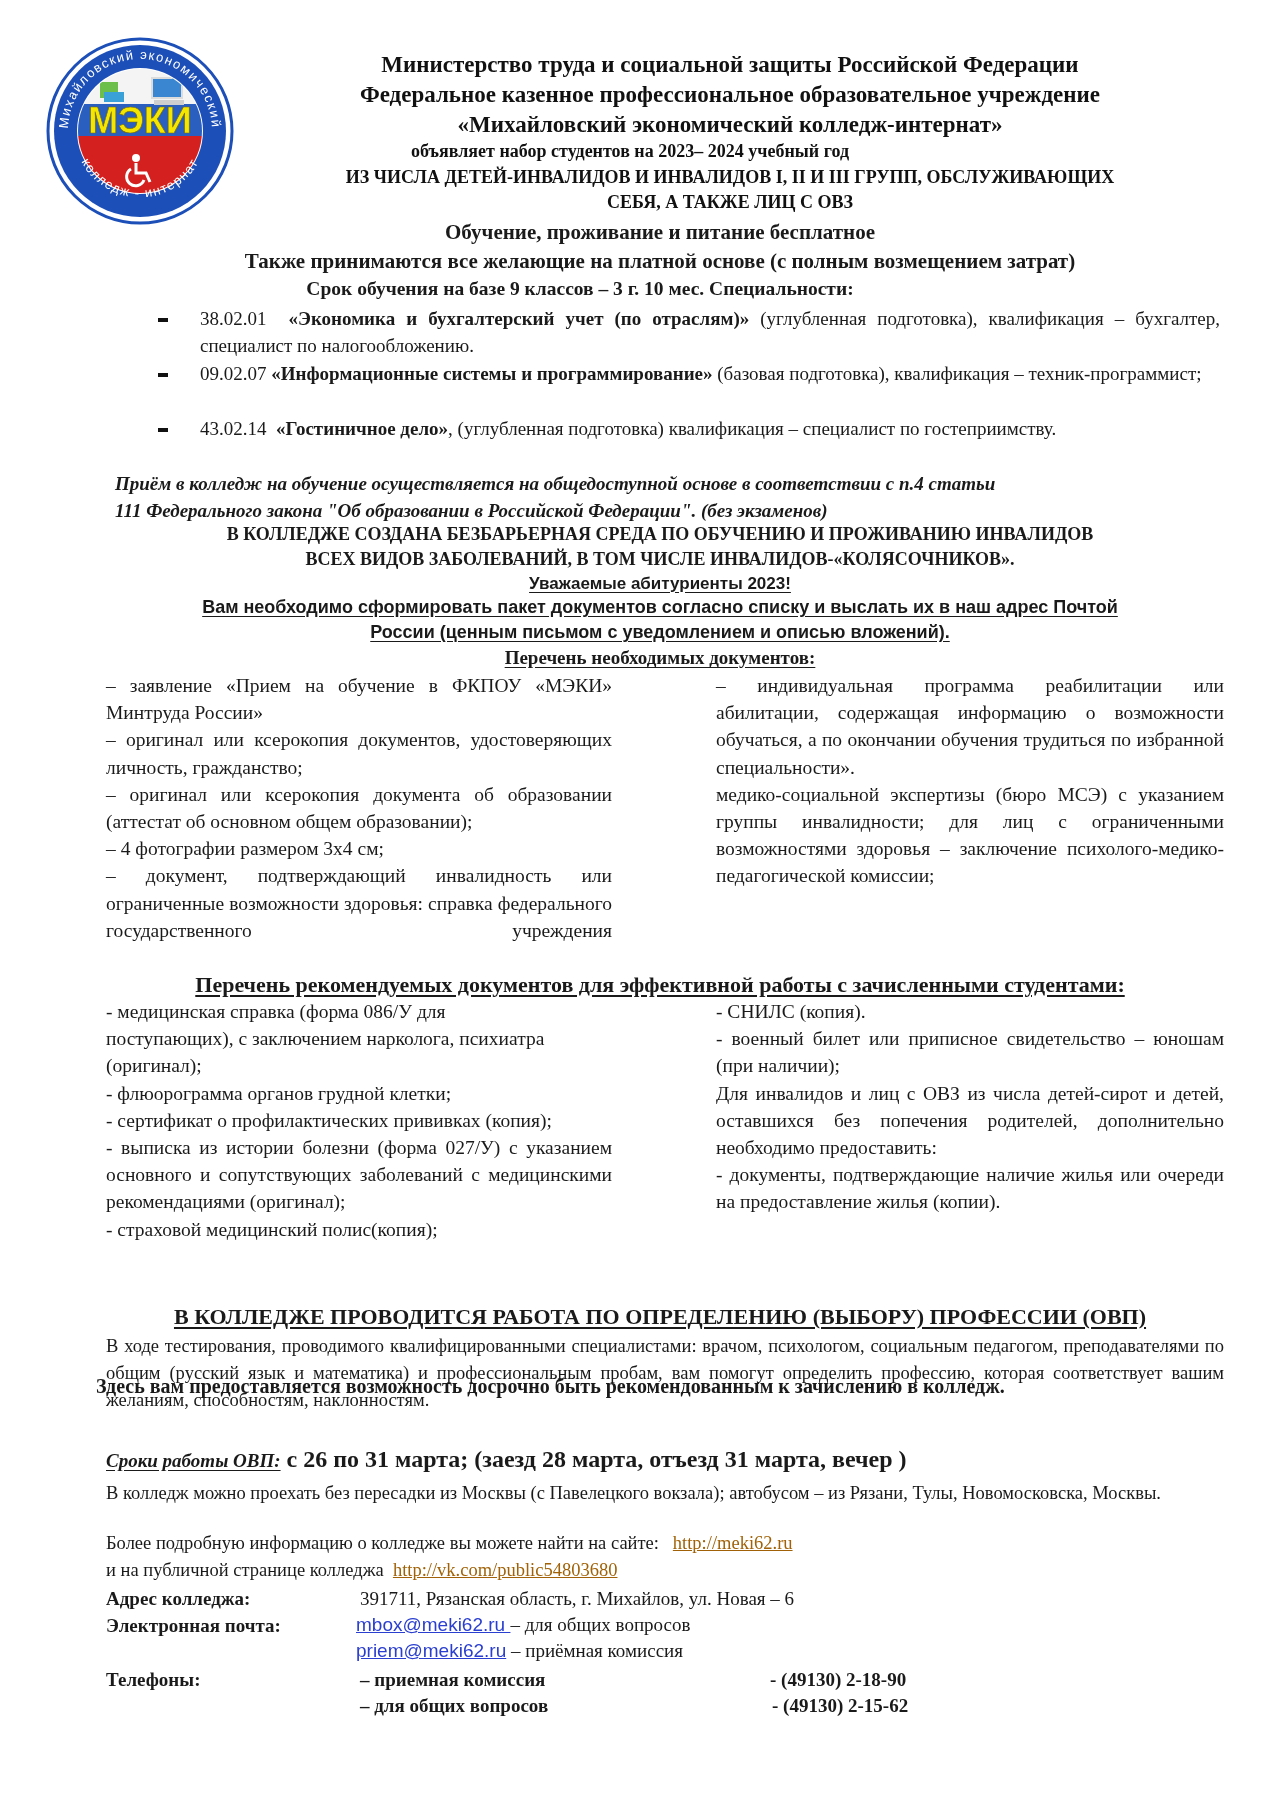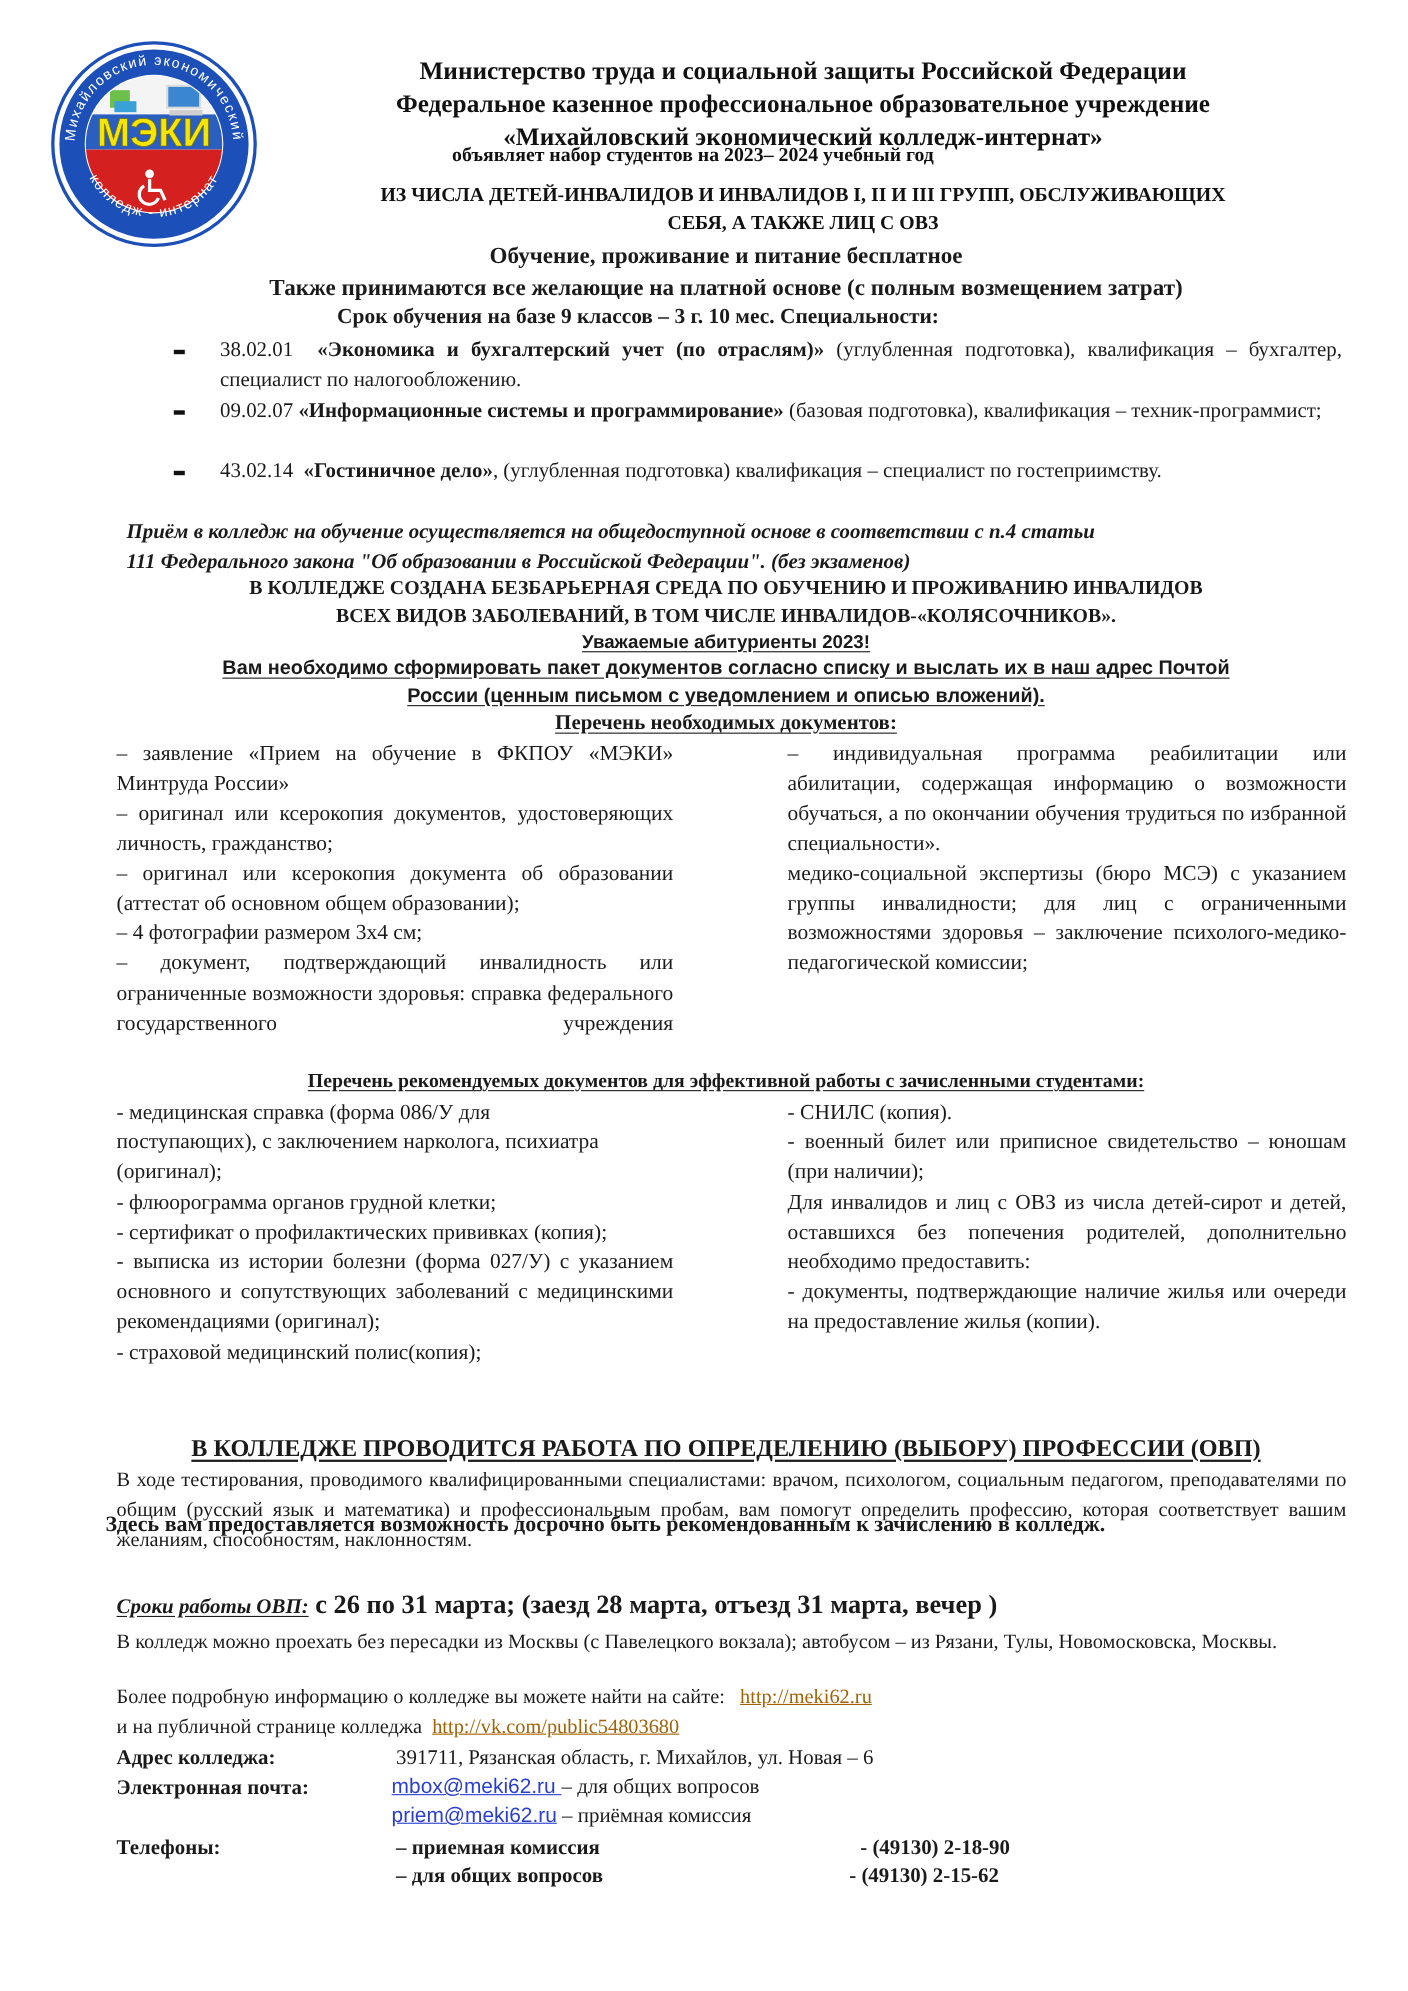--- a/index.html
+++ b/index.html
@@ -111,21 +111,21 @@
     </text>
     <text font-family="Liberation Sans, sans-serif" font-size="13" fill="#ffffff" letter-spacing="1.5">
       <textPath href="#arcBot" startOffset="50%" text-anchor="middle">колледж - интернат</textPath>
     </text>
   </svg>
 </div>
 
 <div class="hdr-line h1" style="top:52px;">Министерство труда и социальной защиты Российской Федерации</div>
 <div class="hdr-line h1" style="top:82px;">Федеральное казенное профессиональное образовательное учреждение</div>
 <div class="hdr-line h1" style="top:112px;">«Михайловский экономический колледж-интернат»</div>
-<div class="hdr-line h3" style="top:130px; left:250px; width:760px;">объявляет набор студентов на 2023– 2024 учебный год</div>
+<div class="hdr-line h3" style="top:141px; left:250px; width:760px;">объявляет набор студентов на 2023– 2024 учебный год</div>
 <div class="hdr-line h3" style="top:167px;">ИЗ ЧИСЛА ДЕТЕЙ-ИНВАЛИДОВ  И ИНВАЛИДОВ I, II И III ГРУПП, ОБСЛУЖИВАЮЩИХ</div>
 <div class="hdr-line h3" style="top:192px;">СЕБЯ, А ТАКЖЕ ЛИЦ С ОВЗ</div>
 
 <div class="center-line" style="top:220px; font-size:21px;">Обучение, проживание и питание бесплатное</div>
 <div class="center-line" style="top:249px; font-size:21px;">Также принимаются все желающие на платной основе (с полным возмещением затрат)</div>
 <div class="center-line" style="top:278px; font-size:19.5px; left:130px; width:900px;">Срок обучения на базе 9 классов – 3 г. 10 мес.  Специальности:</div>
 
 <div class="spec" style="top:305px;">
   <span class="bullet" style="top:13px;"></span>
   <span class="txt"><span>38.02.01</span>&nbsp;&nbsp;<b>«Экономика и бухгалтерский учет (по отраслям)»</b><span> (углубленная подготовка), квалификация – бухгалтер, специалист по налогообложению.</span></span>
@@ -154,21 +154,21 @@
   <p>– оригинал или ксерокопия документов, удостоверяющих личность, гражданство;</p>
   <p>– оригинал или ксерокопия документа об образовании (аттестат об основном общем образовании);</p>
   <p>– 4 фотографии размером 3х4 см;</p>
   <p style="text-align-last: justify;">– документ, подтверждающий инвалидность или ограниченные возможности здоровья: справка федерального государственного учреждения</p>
 </div>
 <div class="col col-right" style="top:672px;">
   <p>– индивидуальная программа реабилитации или абилитации, содержащая информацию о возможности обучаться, а по окончании обучения трудиться по избранной специальности».</p>
   <p>медико-социальной экспертизы (бюро МСЭ) с указанием группы инвалидности; для лиц с ограниченными возможностями здоровья – заключение психолого-медико-педагогической комиссии;</p>
 </div>
 
-<div class="center-line u" style="top:972px; font-size:18px;text-align:center;">Перечень рекомендуемых документов для эффективной работы с зачисленными студентами:</div>
+<div class="center-line u" style="top:972px; font-size:22px;text-align:center;">Перечень рекомендуемых документов для эффективной работы с зачисленными студентами:</div>
 
 <div class="col col-left" style="top:998px;">
   <p style="width:440px; text-align:left;">- медицинская справка (форма 086/У для поступающих), с заключением нарколога, психиатра (оригинал);</p>
   <p>- флюорограмма органов грудной клетки;</p>
   <p>- сертификат о профилактических прививках (копия);</p>
   <p>- выписка из истории болезни (форма 027/У) с указанием основного и сопутствующих заболеваний с медицинскими рекомендациями (оригинал);</p>
   <p>- страховой медицинский полис(копия);</p>
 </div>
 <div class="col col-right" style="top:998px;">
   <p>- СНИЛС (копия).</p>
@@ -199,15 +199,15 @@
 <div class="contact-label" style="top:1615px;">Электронная почта:</div>
 <div class="contact-val" style="top:1614px; left:356px;">
   <a class="email">mbox@meki62.ru </a><span> – для общих вопросов</span>
 </div>
 <div class="contact-val" style="top:1640px; left:356px;">
   <a class="email">priem@meki62.ru</a><span> – приёмная комиссия</span>
 </div>
 
 <div class="contact-label" style="top:1669px;">Телефоны:</div>
 <div class="phone-line" style="top:1669px; left:360px;">–  приемная комиссия</div>
-<div class="phone-line" style="top:1669px; left:770px;margin-left:12px;">- (49130) 2-18-90</div>
+<div class="phone-line" style="top:1669px; left:770px;">- (49130) 2-18-90</div>
 <div class="phone-line" style="top:1695px; left:360px;">–  для общих вопросов</div>
 <div class="phone-line" style="top:1695px; left:772px;">- (49130) 2-15-62</div>
 
 </body></html>

